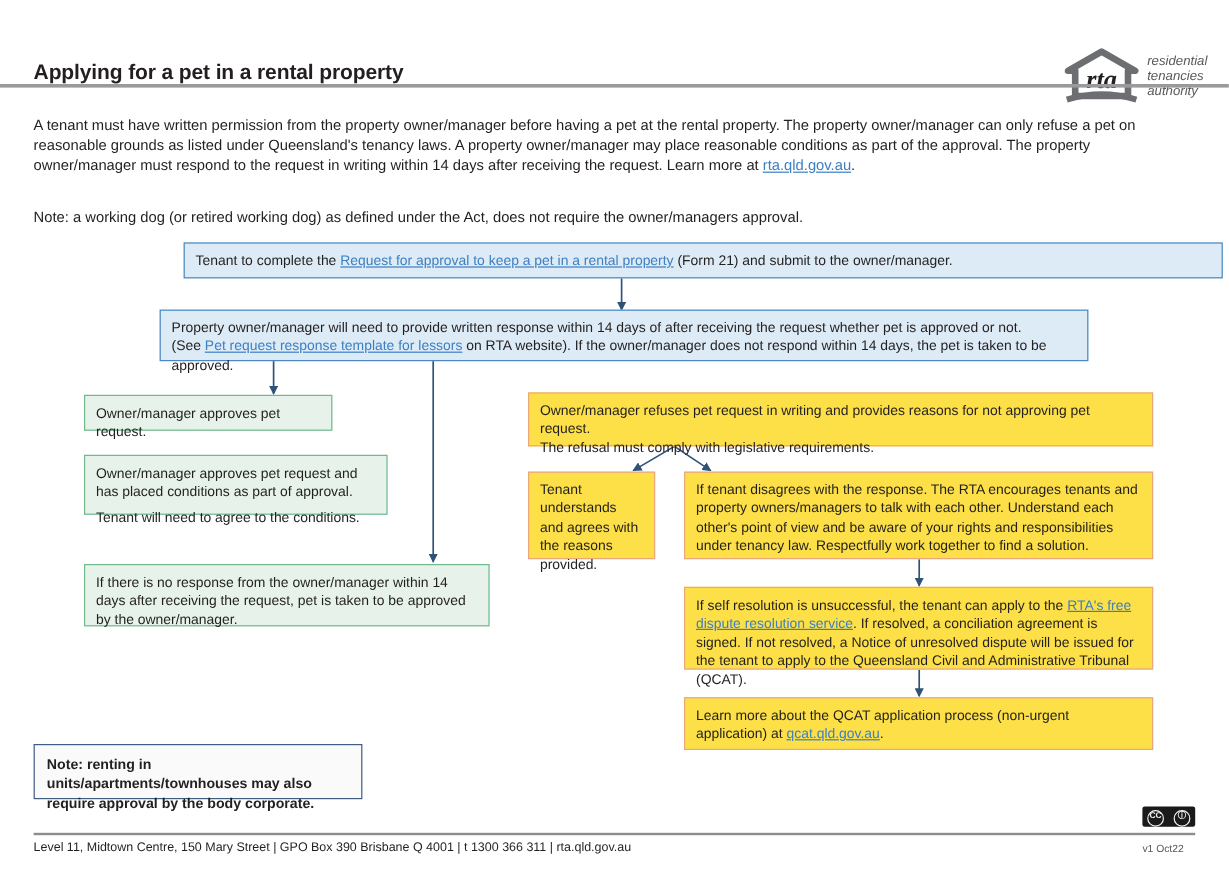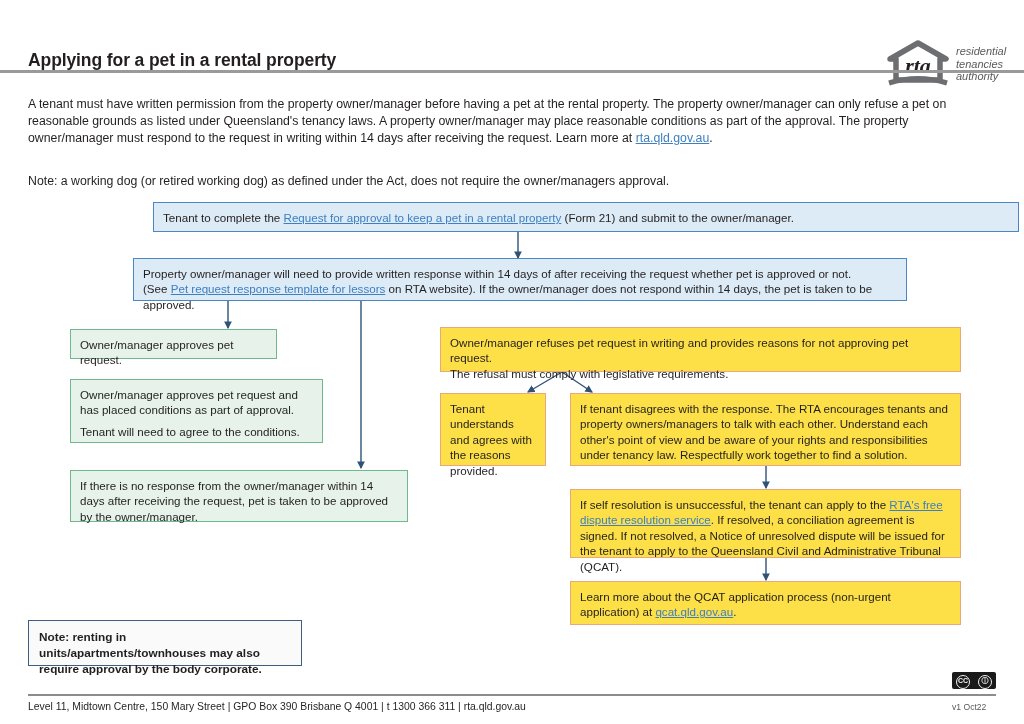--- a/index.html
+++ b/index.html
@@ -231,21 +231,21 @@
     <span class="txt">Property owner/manager will need to provide written response within 14 days of after receiving the request whether pet is approved or not.</span>
     <span class="txt"><span>(See </span><a class="link">Pet request response template for lessors</a><span> on RTA website).  If the owner/manager does not respond within 14 days, the pet is taken to be approved.</span></span>
   </div>
 
   <div class="box box-green" style="left:70px; top:329px; width:207px; height:30px;">
     <span class="txt">Owner/manager approves pet request.</span>
   </div>
 
   <div class="or-badge" style="left:177px; top:357px; width:40px; height:24px;">OR</div>
 
-  <div class="box box-green" style="left:70px; top:379px; width:253px; height:64px;">
+  <div class="box box-green" style="left:70px; top:379px; width:253px; height:50px;">
     <span class="txt">Owner/manager approves pet request and has placed conditions as part of approval.</span>
     <span class="txt" style="margin-top:6px;">Tenant will need to agree to the conditions.</span>
   </div>
 
   <div class="box box-green" style="left:70px; top:470px; width:338px; height:52px;">
     <span class="txt">If there is no response from the owner/manager within 14 days after receiving the request, pet is taken to be approved by the owner/manager.</span>
   </div>
 
   <div class="box box-orange" style="left:440px; top:327px; width:521px; height:45px;">
     <span class="txt">Owner/manager refuses pet request in writing and provides reasons for not approving pet request.</span>

